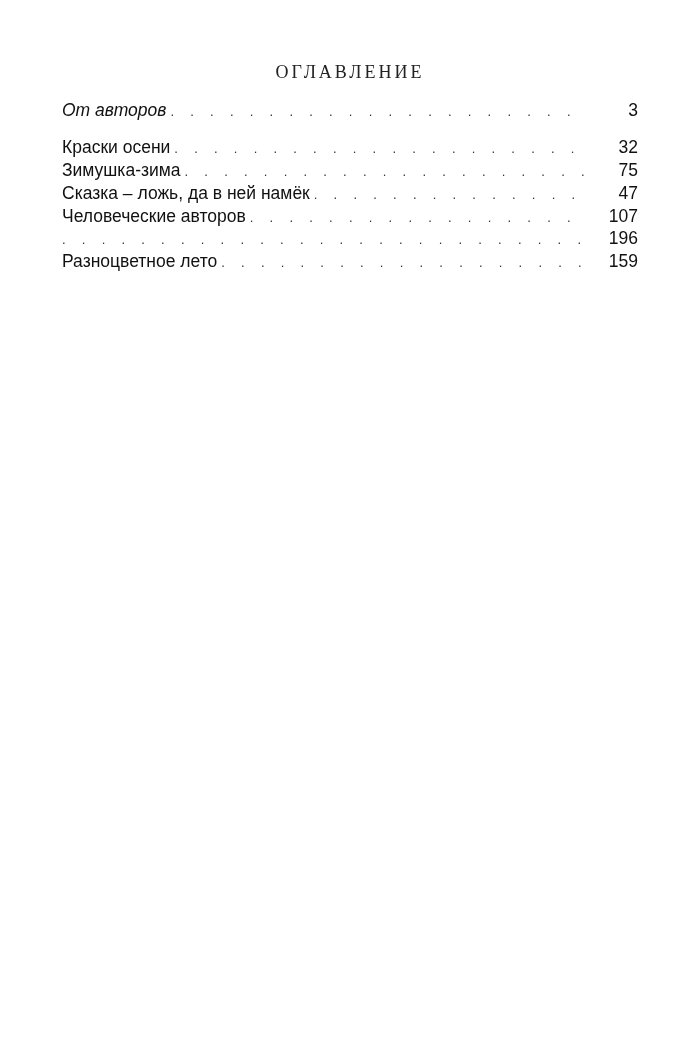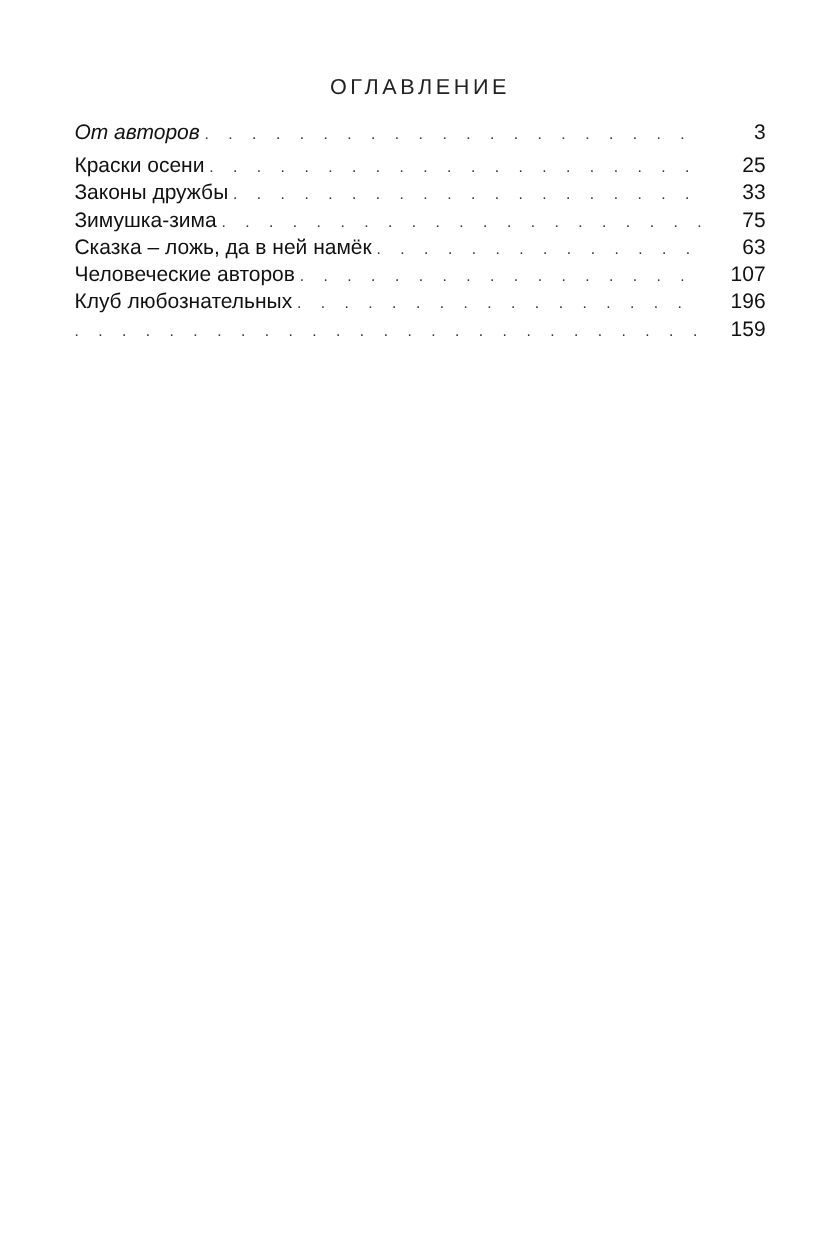--- a/index.html
+++ b/index.html
@@ -1,66 +1,61 @@
 <!DOCTYPE html>
 <html><head>
 <meta charset="utf-8">
 <style>
   html, body { margin: 0; padding: 0; background: #ffffff; }
   body { width: 700px; height: 1037px; position: relative; overflow: hidden;
          font-family: "Liberation Sans", sans-serif; color: #111; }
   .title { position: absolute; top: 62px; left: 0; width: 700px; text-align: center;
-           font-size: 18px; letter-spacing: 3px; color: #222; }
+           font-size: 18px; letter-spacing: 3px; color: #222; font-family: Liberation Serif, serif; }
   .toc { position: absolute; left: 62px; top: 99px; width: 576px; }
   .row { display: flex; align-items: baseline; height: 22.9px; font-size: 17.5px; line-height: 22.9px; }
-  .row.first { margin-bottom: 4px; }
+  .row.first { margin-bottom: 14px; }
   .row .label { white-space: nowrap; padding-right: 4px; }
   .row .label.italic { font-style: italic; }
   .row .dots { flex: 1; overflow: hidden; white-space: nowrap; letter-spacing: 6.3px; font-size: 13px; color: #333; }
   .row .dots::before { content: ". . . . . . . . . . . . . . . . . . . . . . . . . . . . . . . . . . . . . . . . . . . . . . . . . . . . . . . . . . . . . . . . . . . . . . . . . . . . . . . . . . . . . . . . . . . . . . . . . . . . . . . . . . . . . . . . . . . . . . . . . . . . . . . . . . . . . . . . . . . . . . . . . . . . . . . . . . . . . . . ."; }
   .row .page { width: 46px; text-align: right; padding-left: 8px; }
 </style>
 </head>
 <body>
 
 <div class="title">ОГЛАВЛЕНИЕ</div>
 
 <div class="toc">
   <div class="row first">
     <span class="label italic">От авторов</span>
     <span class="dots"></span>
     <span class="page">3</span>
   </div>
   <div class="row">
     <span class="label">Краски осени</span>
     <span class="dots"></span>
-    <span class="page">25</span>
-  </div>
-  <div class="row">
-    <span class="label">Законы дружбы</span>
-    <span class="dots"></span>
-    <span class="page">33</span>
+    <span class="page">32</span>
   </div>
   <div class="row">
     <span class="label">Зимушка-зима</span>
     <span class="dots"></span>
     <span class="page">75</span>
   </div>
   <div class="row">
     <span class="label">Сказка – ложь, да в ней намёк</span>
     <span class="dots"></span>
-    <span class="page">63</span>
+    <span class="page">47</span>
   </div>
   <div class="row">
     <span class="label">Человеческие авторов</span>
     <span class="dots"></span>
     <span class="page">107</span>
   </div>
   <div class="row">
-    <span class="label">Клуб любознательных</span>
     <span class="dots"></span>
     <span class="page">196</span>
   </div>
   <div class="row">
+    <span class="label">Разноцветное лето</span>
     <span class="dots"></span>
     <span class="page">159</span>
   </div>
 </div>
 
 </body></html>

